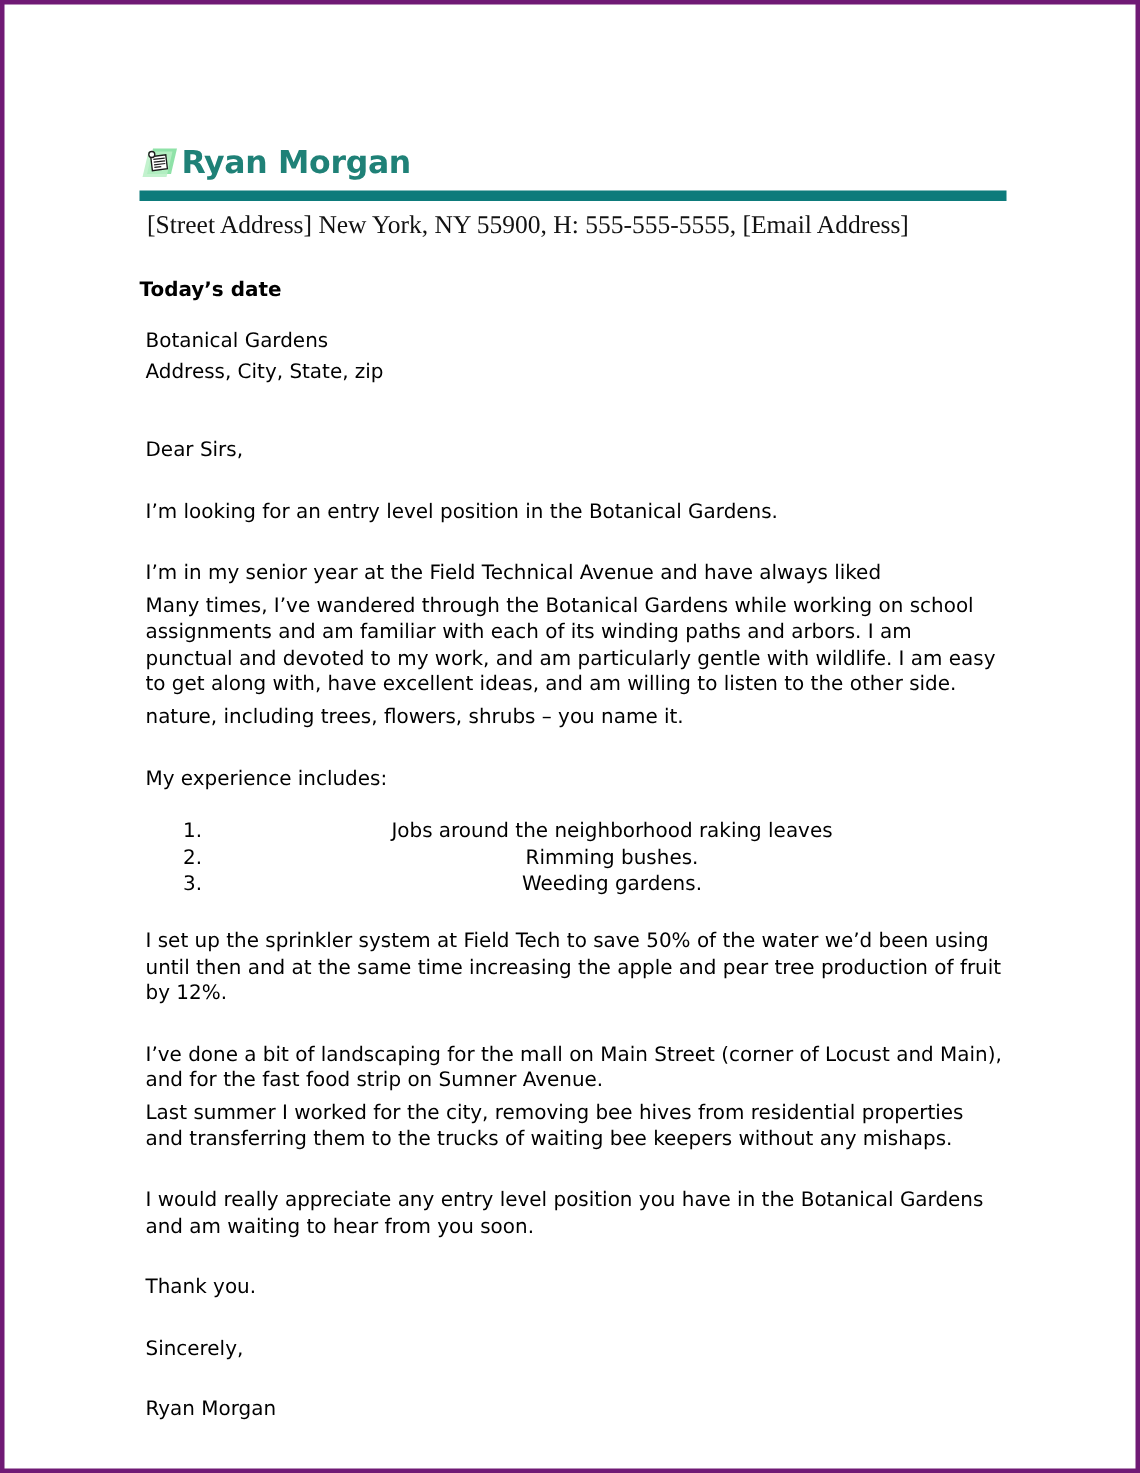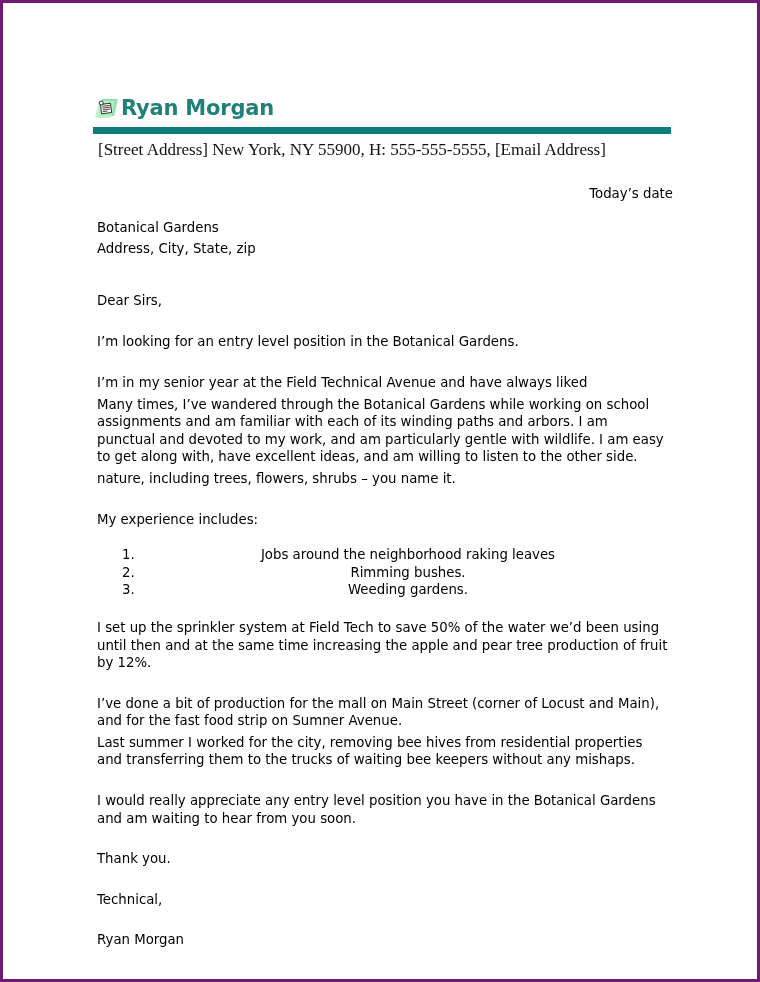--- a/index.html
+++ b/index.html
@@ -68,22 +68,21 @@
     position: absolute;
     left: 90px;
     top: 182px;
     width: 580px;
     font-family: "DejaVu Sans", sans-serif;
     font-size: 13.3px;
     line-height: 17.6px;
     color: #000000;
   }
   .date-line {
-    text-align: right;
-    font-weight: normal;
+    font-weight: bold;
     font-size: 13.3px;
     margin: 0;
   }
   .block {
     margin: 4px;
   }
   .gap-26 { height: 26px; }
   .gap-16 { height: 16px; }
   .gap-15 { height: 15px; }
   .gap-14 { height: 14px; }
@@ -169,35 +168,35 @@
       <li>Weeding gardens.</li>
     </ol>
 
     <div class="gap-16"></div>
 
     <p class="block">I set up the sprinkler system at Field Tech to save 50% of the water we’d been using until then and at the same time increasing the apple and pear tree production of fruit by 12%.</p>
 
     <div class="gap-15"></div>
 
     <div>
-      <div class="block">I’ve done a bit of production for the mall on Main Street (corner of Locust and Main), and for the fast food strip on Sumner Avenue.</div>
+      <div class="block">I’ve done a bit of landscaping for the mall on Main Street (corner of Locust and Main), and for the fast food strip on Sumner Avenue.</div>
       <div class="block">Last summer I worked for the city, removing bee hives from residential properties and transferring them to the trucks of waiting bee keepers without any mishaps.</div>
     </div>
 
     <div class="gap-15"></div>
 
     <p class="block">I would really appreciate any entry level position you have in the Botanical Gardens and am waiting to hear from you soon.</p>
 
     <div class="gap-15"></div>
 
     <p class="block">Thank you.</p>
 
     <div class="gap-15"></div>
 
-    <p class="block">Technical,</p>
+    <p class="block">Sincerely,</p>
 
     <div class="gap-15"></div>
 
     <p class="block">Ryan Morgan</p>
 
   </div>
 
 </div>
 
 </body></html>

